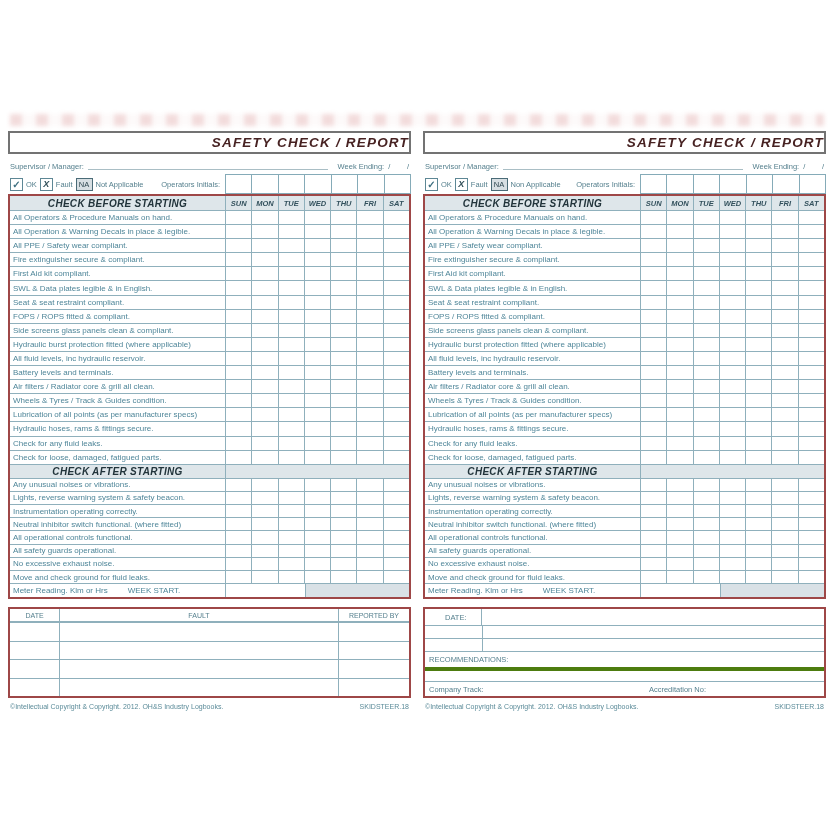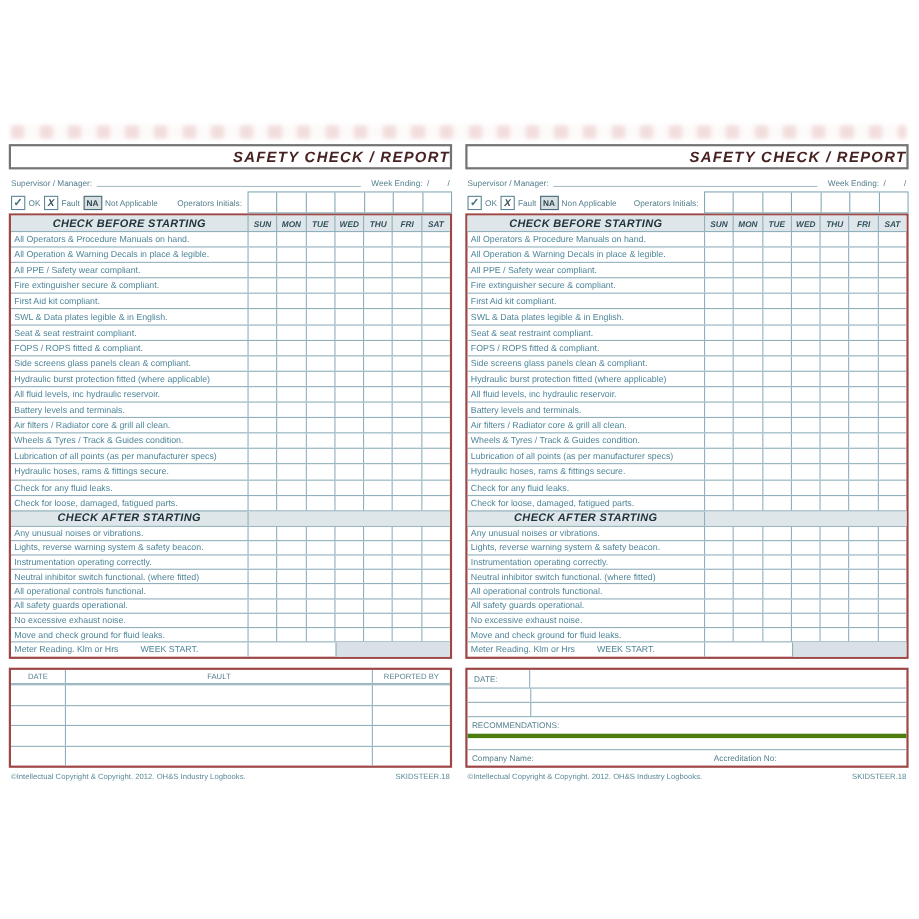--- a/index.html
+++ b/index.html
@@ -21,21 +21,21 @@
   .sup-row{display:flex;align-items:flex-end;height:12px;font-size:7.5px;color:#56808e;margin:0 2px 3px 2px;}
   .sup-line{flex:1;border-bottom:1px solid #a9bec5;margin:0 10px 1px 4px;}
   .slashes{white-space:pre;color:#56808e;margin-left:4px;}
 
   .legend-row{display:flex;height:20px;font-size:7.5px;color:#56808e;align-items:center;}
   .legend-left{width:217px;display:flex;align-items:center;gap:3px;box-sizing:border-box;padding-left:2px;}
   .box{width:11px;height:11px;border:1px solid #5d8795;display:flex;align-items:center;justify-content:center;flex:none;background:#fff;}
   .check{color:#3f7080;font-weight:bold;font-size:10px;}
   .cross{color:#33505a;font-weight:bold;font-style:italic;font-size:9px;}
   .nabox{width:15px;background:#d7dfe3;border:1px solid #4a6b77;}
-  .nasym{color:#2c454e;font-weight:bold;font-size:7.5px;}
+  .nasym{color:#2c454e;font-weight:normal;font-size:7.5px;}
   .ops-label{margin-left:auto;margin-right:5px;}
   .ops-grid{flex:1;display:flex;border:1px solid #85abb8;align-self:stretch;}
   .ops-cell{flex:1;border-left:1px solid #85abb8;}
   .ops-cell:first-child{border-left:none;}
 
   .main-table{border:2px solid #9e4747;}
   .trow{display:flex;border-top:1px solid #8fb0bc;box-sizing:border-box;}
   .main-table > .trow:first-child, .main-table > div:first-child{border-top:none;}
   .desc-cell{width:215px;box-sizing:border-box;padding-left:3px;font-size:8px;color:#4f8699;
     white-space:nowrap;overflow:hidden;display:flex;align-items:center;}
@@ -62,21 +62,21 @@
   .ft-date{width:49px;text-align:center;border-right:1px solid #8fb0bc;align-self:stretch;display:flex;align-items:center;justify-content:center;}
   .ft-fault{flex:1;text-align:center;}
   .ft-reported{width:70px;border-left:1px solid #8fb0bc;align-self:stretch;display:flex;align-items:center;justify-content:center;}
   .ft-row{flex:1;display:flex;border-top:1px solid #8fb0bc;}
   .ft-row:first-of-type{border-top:none;}
   .ft-cell-date{width:49px;border-right:1px solid #8fb0bc;}
   .ft-cell-fault{flex:1;}
   .ft-cell-rep{width:70px;border-left:1px solid #8fb0bc;}
 
   .sv-row1{height:16px;display:flex;border-bottom:1px solid #8fb0bc;flex:none;}
-  .sv-date{width:57px;border-right:1px solid #8fb0bc;display:flex;align-items:center;padding-left:6px;
+  .sv-date{width:57px;border-right:1px solid #8fb0bc;display:flex;align-items:center;padding-left:20px;
     box-sizing:border-box;font-size:7.5px;color:#56808e;}
   .sv-title-cell{flex:1;background:#e2e8ec;display:flex;align-items:center;justify-content:center;}
   .sv-empty{height:12px;display:flex;border-bottom:1px solid #8fb0bc;flex:none;}
   .sv-empty .sv-datecol{width:57px;border-right:1px solid #8fb0bc;}
   .sv-reco{height:15px;border-bottom:4px solid #4d7c0f;display:flex;align-items:center;padding-left:4px;
     font-size:7.5px;color:#56808e;flex:none;}
   .sv-blank{flex:1;border-bottom:1px solid #8fb0bc;}
   .sv-company{height:14px;display:flex;align-items:center;font-size:7.5px;color:#56808e;flex:none;}
   .sv-company .comp{padding-left:4px;}
   .sv-company .accr{margin-left:auto;margin-right:118px;}
@@ -839,21 +839,21 @@
           <div class="sv-datecol"></div>
         </div>
       <div class="sv-empty">
           <div class="sv-datecol"></div>
         </div>
       <div class="sv-reco">
         <span>RECOMMENDATIONS:</span>
       </div>
       <div class="sv-blank"></div>
       <div class="sv-company">
-        <span class="comp">Company Name:</span>
+        <span class="comp">Company Track:</span>
         <span class="accr">Accreditation No:</span>
       </div>
     </div>
 
     <div class="footer">
       <span>©Intellectual Copyright &amp; Copyright.  2012.  OH&amp;S Industry Logbooks.</span>
       <span>SKIDSTEER.18</span>
     </div>
   </div>
 </div>

